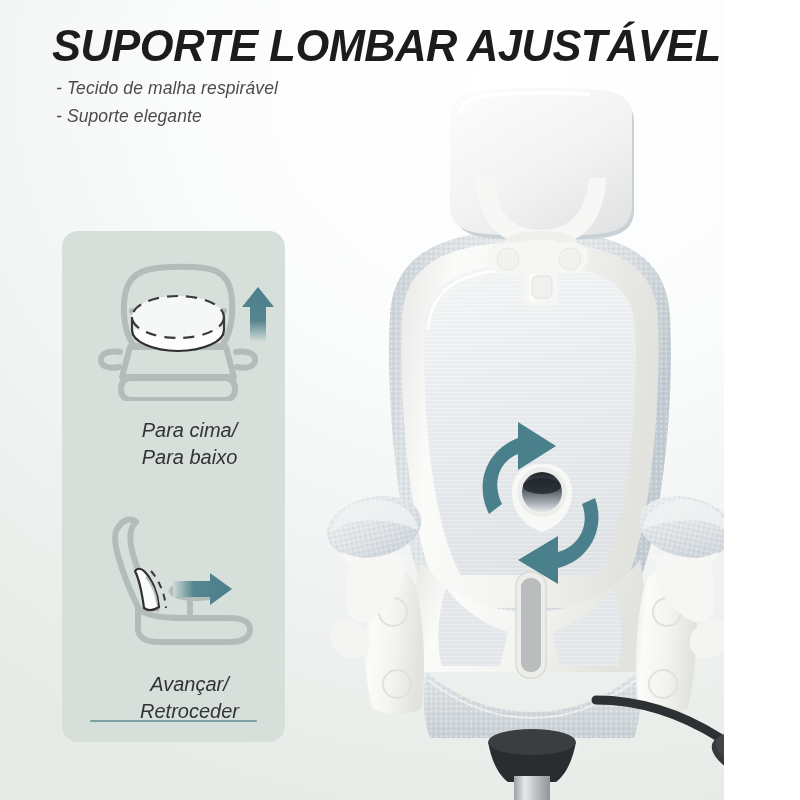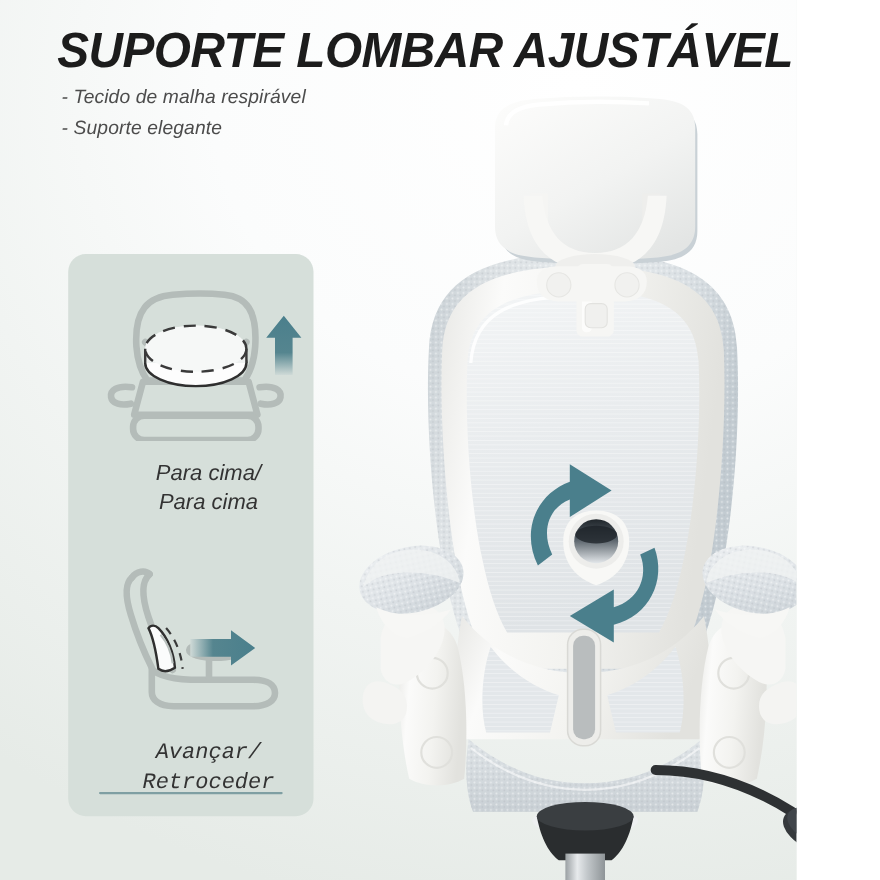--- a/index.html
+++ b/index.html
@@ -41,21 +41,21 @@
   .panel.p1{top:8px;height:252px;}
   .panel.p2{top:268px;height:240px;}
   .panel .art{position:absolute;left:0;top:0;width:223px;height:150px;}
   .panel.p1 .art{top:12px;}
   .panel.p2 .art{top:4px;}
   .panel .cap{
     position:absolute;left:0;width:223px;text-align:center;
     font-size:20px;line-height:27px;font-style:italic;color:#333;margin-left:16px;
   }
   .panel.p1 .cap{top:178px;}
-  .panel.p2 .cap{top:172px;font-family:Liberation Mono, monospace;}
+  .panel.p2 .cap{top:172px;}
   .divider{
     position:absolute;left:28px;top:489px;width:167px;height:2px;
     background:#7f9fa3;border-radius:1px;
   }
 
   
   .chair{position:absolute;left:250px;top:60px;width:560px;height:745px;}
   .chair svg{display:block;}
 </style>
 </head>
@@ -106,21 +106,21 @@
                 <stop offset="62%" stop-color="#55858f"></stop>
                 <stop offset="100%" stop-color="#cfdad7"></stop>
               </linearGradient>
             </defs>
             <path d="M196 36 L212 56 L204 56 L204 90 L188 90 L188 56 L180 56 Z" fill="url(#gUp)"></path>
           </g>
         </svg>
       </div>
       <div class="cap">
         <span>Para cima/</span><br>
-        <span>Para cima</span>
+        <span>Para baixo</span>
       </div>
     </div>
 
     <div class="divider"></div>
 
     <div class="panel p2">
       <div class="art">
         <svg viewBox="0 0 223 150" width="223" height="150">
           <g fill="none" stroke="#b4bcb9" stroke-width="6" stroke-linecap="round" stroke-linejoin="round">
 

